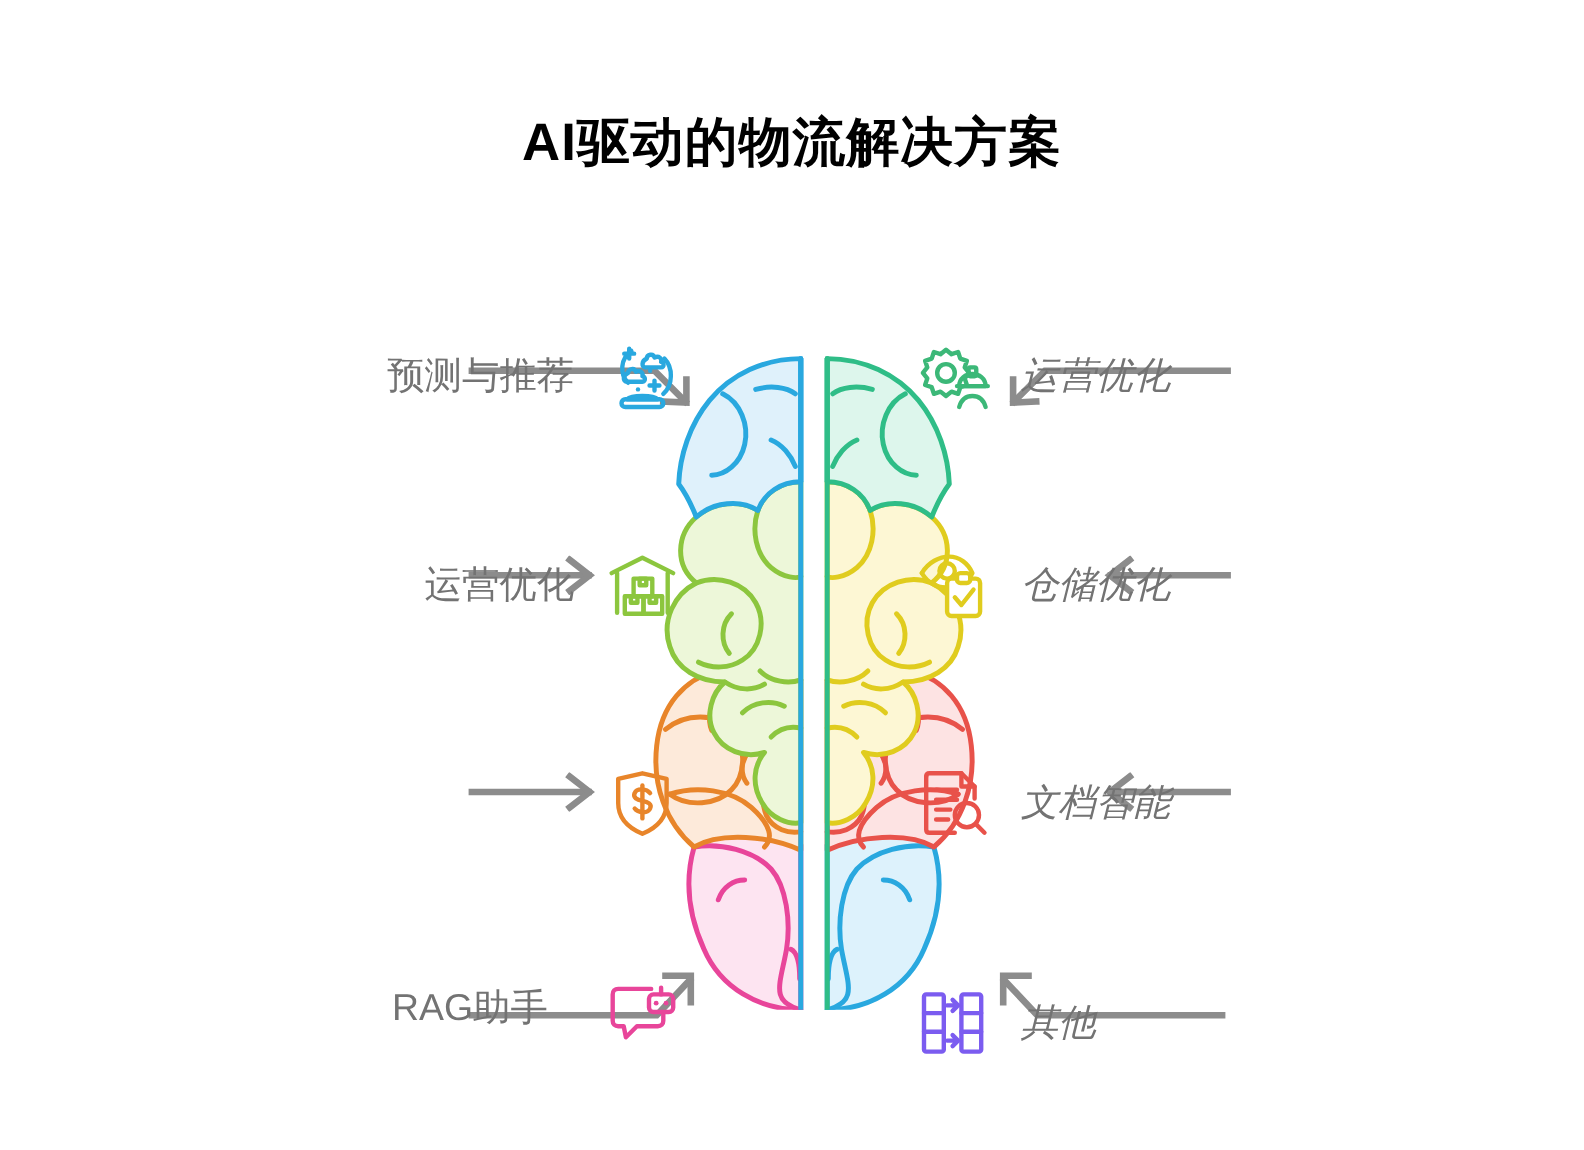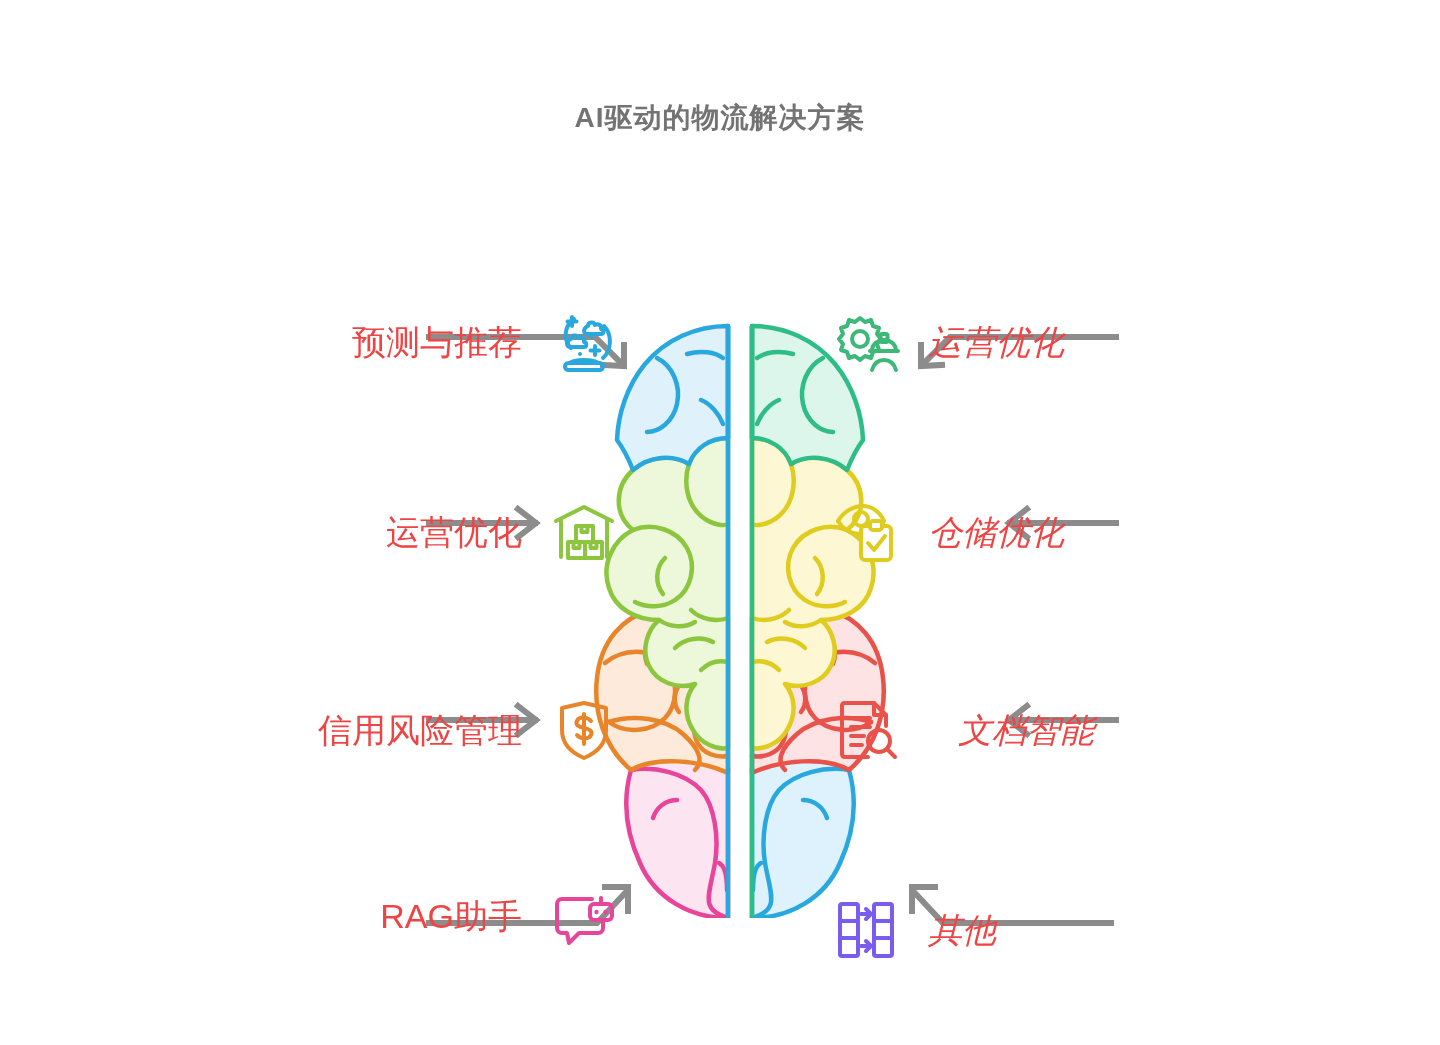--- a/index.html
+++ b/index.html
@@ -14,23 +14,23 @@
     overflow: hidden;
     font-family: "Liberation Sans", "DejaVu Sans", sans-serif;
   }
 
   #page-title {
     position: absolute;
     top: 101px;
     left: 0;
     width: 1440px;
     text-align: center;
-    font-size: 28px;
+    font-size: 48px;
     font-weight: bold;
-    color: #737373;
+    color: #000000;
     letter-spacing: 1px;
     line-height: 1.2;
   }
 
   
   .row {
     position: absolute;
     display: flex;
     align-items: center;
     height: 96px;
@@ -43,21 +43,21 @@
   .row.right {
     right: 50px;
     width: 560px;
     justify-content: flex-start;
     flex-direction: row;
     font-style: italic;
   }
 
   .label {
     font-size: 34px;
-    color: #ef4444;
+    color: #737373;
     white-space: nowrap;
     line-height: 1;
   }
   .row.left .label { margin-right: 26px; }
   .row.right .label { margin-left: 26px; }
 
   .icon-box {
     width: 72px;
     height: 72px;
     flex: 0 0 72px;
@@ -268,33 +268,32 @@
         <rect x="20" y="46" width="17" height="16"></rect>
         <rect x="25.5" y="46" width="6" height="6"></rect>
         <rect x="37" y="46" width="17" height="16"></rect>
         <rect x="42.5" y="46" width="6" height="6"></rect>
       </g>
     </svg>
   </span>
 </div>
 
 <div class="row left" style="top:682px;">
-  <span class="label">信用风险管理</span>
   <span class="icon-box">
     <svg width="72" height="72" viewBox="0 0 72 72">
       <g stroke="#e8852a" stroke-width="4" fill="none" stroke-linecap="round" stroke-linejoin="round">
         <path d="M36 9 L58 14 L58 36 C 58 50 48 59 36 64 C 24 59 14 50 14 36 L14 14 Z"></path>
         <path d="M43 27 c -3 -4 -12 -5 -14 0 c -2 4 2 6 7 7 c 5 1 9 3 7 7 c -2 5 -11 4 -14 0"></path>
         <path d="M36 20 L36 50"></path>
       </g>
     </svg>
   </span>
 </div>
 
-<div class="row left" style="top:868px;">
+<div class="row left" style="top:868px;gap:24px;">
   <span class="label">RAG助手</span>
   <span class="icon-box">
     <svg width="72" height="72" viewBox="0 0 72 72">
       <g stroke="#e8459a" stroke-width="4" fill="none" stroke-linecap="round" stroke-linejoin="round">
         <path d="M44 19 L14 19 C 11 19 9 21 9 24 L9 48 C 9 51 11 53 14 53 L19 53 L21 63 L31 53 L50 53 C 53 53 55 51 55 48 L55 41"></path>
         <rect x="42" y="24" width="22" height="16" rx="4"></rect>
         <path d="M53 18 L53 24"></path>
         <circle cx="48.5" cy="32" r="2.2" fill="#e8459a" stroke="none"></circle>
         <circle cx="57.5" cy="32" r="2.2" fill="#e8459a" stroke="none"></circle>
       </g>
@@ -328,21 +327,21 @@
         <circle cx="31" cy="23" r="7"></circle>
         <rect x="31" y="30" width="30" height="34" rx="4" fill="#ffffff"></rect>
         <rect x="40" y="25" width="12" height="9" rx="3" fill="#ffffff"></rect>
         <path d="M38 47 L44 54 L55 40"></path>
       </g>
     </svg>
   </span>
   <span class="label">仓储优化</span>
 </div>
 
-<div class="row right" style="top:682px;gap:30px;">
+<div class="row right" style="top:682px;">
   <span class="icon-box">
     <svg width="72" height="72" viewBox="0 0 72 72">
       <g stroke="#e8524a" stroke-width="4" fill="none" stroke-linecap="round" stroke-linejoin="round">
         <path d="M12 12 C 12 10 13 9 15 9 L44 9 L56 21 L56 32"></path>
         <path d="M12 12 L12 60 C 12 62 13 63 15 63 L38 63"></path>
         <path d="M44 9 L44 21 L56 21"></path>
         <path d="M21 24 L40 24 M21 33 L40 33 M21 42 L34 42 M21 51 L32 51"></path>
         <circle cx="49" cy="47" r="11"></circle>
         <path d="M57 55 L65 63"></path>
       </g>

